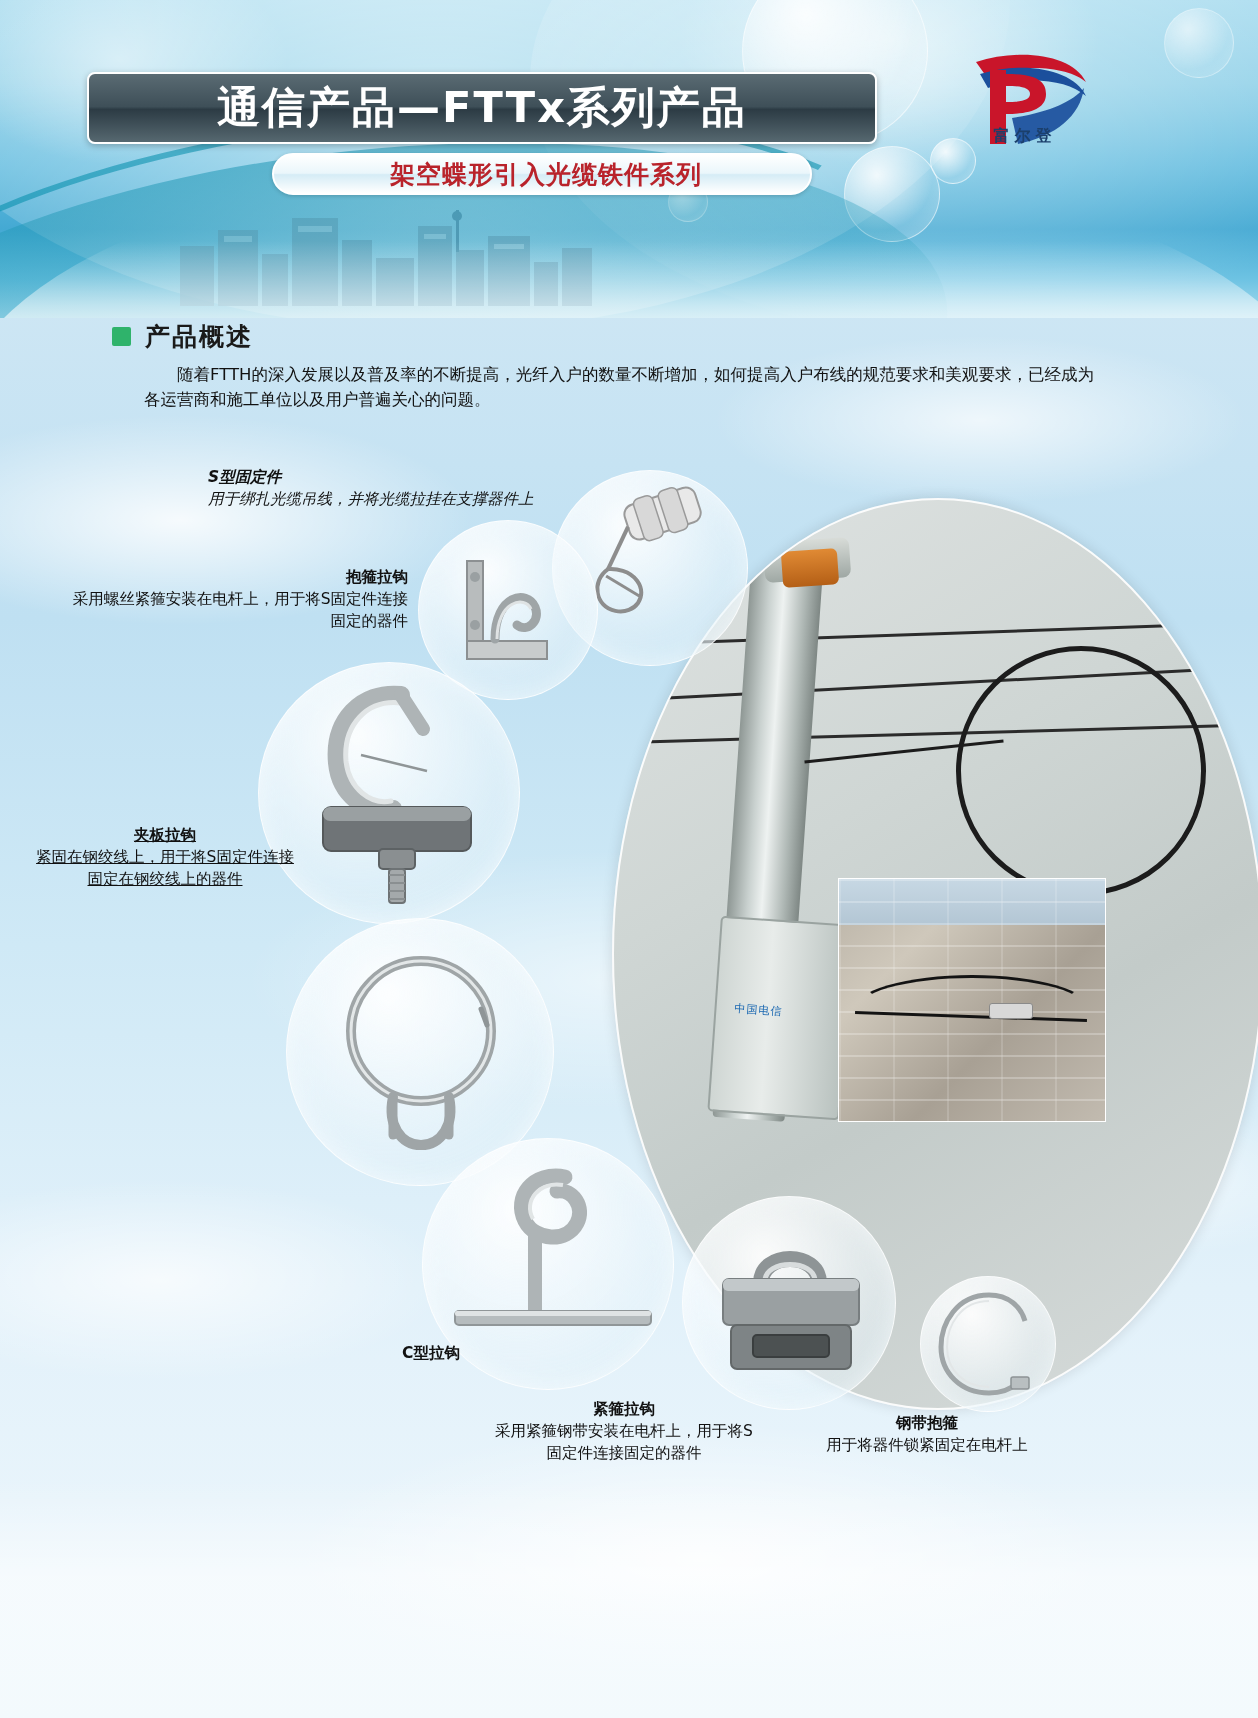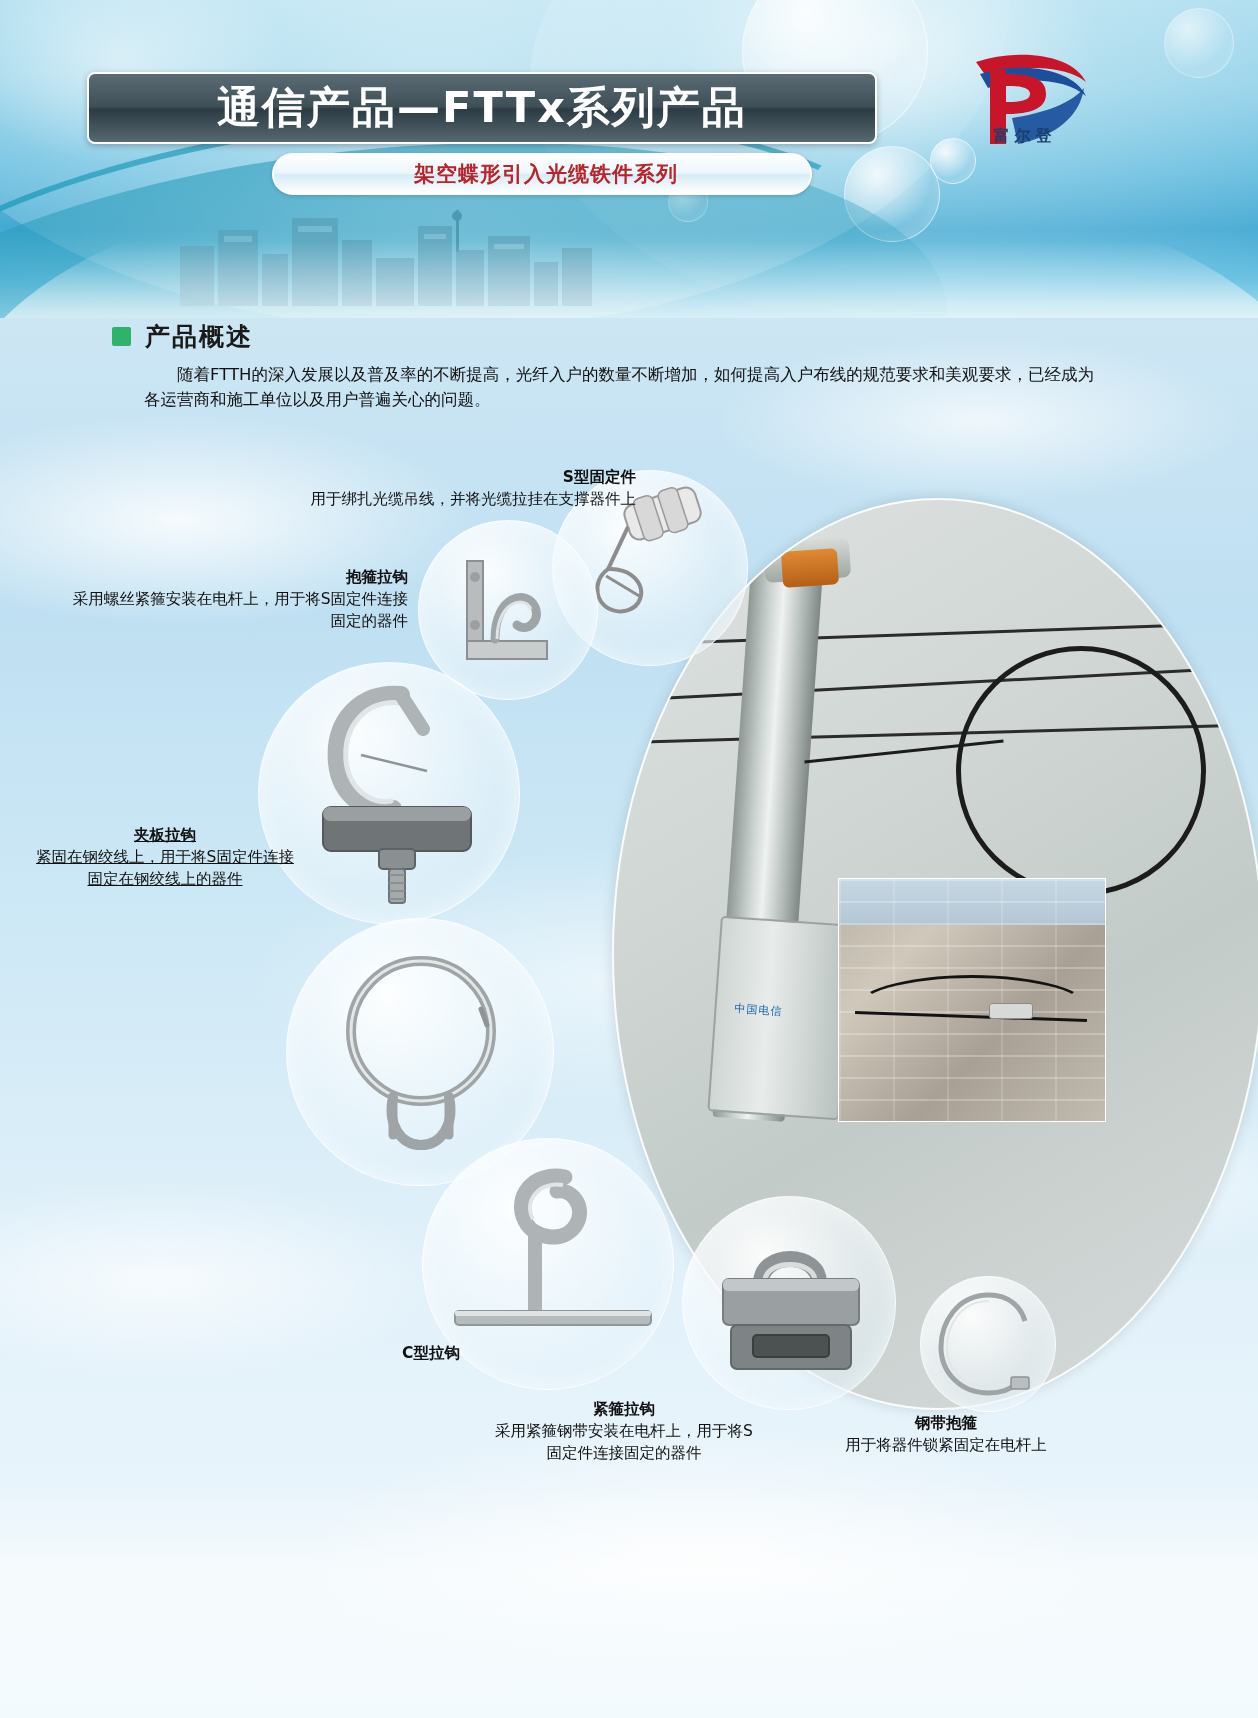--- a/index.html
+++ b/index.html
@@ -104,21 +104,21 @@
 
   .subtitle-plate {
     position: absolute; left: 272px; top: 153px; width: 540px; height: 42px;
     border-radius: 21px;
     background: linear-gradient(to bottom, #ffffff 0%, #eaf6fb 48%, #d5ecf6 52%, #ffffff 100%);
     border: 2px solid #ffffff;
     box-shadow: 0 1px 4px rgba(0,0,0,0.18);
     display: flex; align-items: center; justify-content: center;
   }
   .subtitle-plate .sub-text {
-    color: #b9232b; font-size: 21px; font-weight: bold; letter-spacing: 1px; margin-left: 8px;
+    color: #b9232b; font-size: 25px; font-weight: bold; letter-spacing: 1px; margin-left: 8px;
   }
 
   
   .logo-wrap { position: absolute; left: 960px; top: 48px; width: 130px; height: 110px; }
   .logo-text {
     position: absolute; left: 960px; top: 126px; width: 130px;
     text-align: center; color: #1b3f6b; font-size: 16px; letter-spacing: 5px; font-weight: bold;
   }
 
   
@@ -230,27 +230,27 @@
   .c-chook   { left: 422px; top: 1138px; width: 252px; height: 252px; }
   .c-tight   { left: 682px; top: 1196px; width: 214px; height: 214px; }
   .c-band    { left: 920px; top: 1276px; width: 136px; height: 136px; }
 
   
   .lbl { position: absolute; color: #111; font-size: 15.5px; line-height: 22px; }
   .lbl .t { font-weight: bold; }
   .lbl.right { text-align: right; }
   .lbl.center { text-align: center; }
 
-  .lbl-s-fix  { left: 216px; top: 466px;  width: 420px; text-align: right; }
+  .lbl-s-fix  { left: 208px; top: 466px;  width: 420px; text-align: left; font-style: italic; }
   .lbl-hoop   { left: 60px;  top: 566px;  width: 348px; text-align: right; }
   .lbl-clamp  { left: 30px;  top: 824px;  width: 270px; text-align: center; text-decoration: underline; }
   .lbl-ring   { left: 110px; top: 1138px; width: 270px; text-align: center; }
   .lbl-chook  { left: 190px; top: 1342px; width: 270px; text-align: right; }
   .lbl-tight  { left: 490px; top: 1398px; width: 268px; text-align: center; }
-  .lbl-band   { left: 812px; top: 1412px; width: 268px; text-align: center; }
+  .lbl-band   { left: 793px; top: 1412px; width: 268px; text-align: center; }
 
   
   .bottom-fade {
     position: absolute; left: 0; top: 1480px; width: 1258px; height: 238px;
     background: linear-gradient(to bottom, rgba(255,255,255,0) 0%, rgba(255,255,255,0.55) 40%, #f3fafd 100%);
   }
   svg { display: block; }
 </style>
 </head>
 <body>

